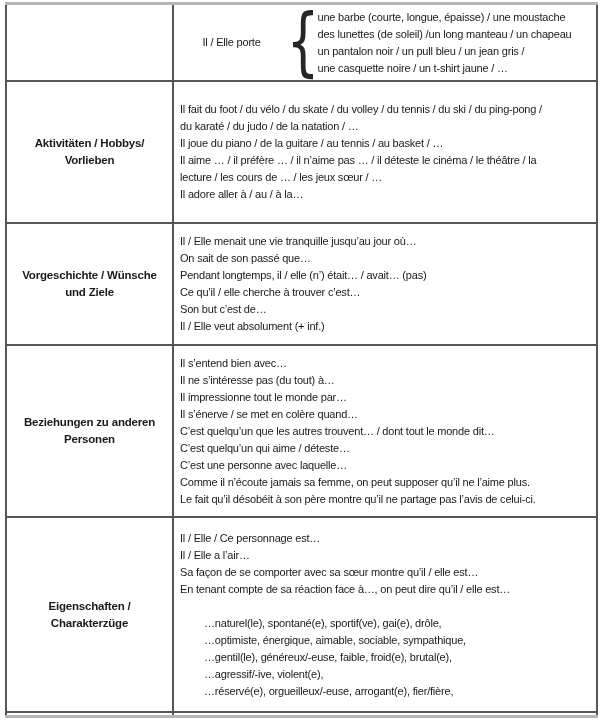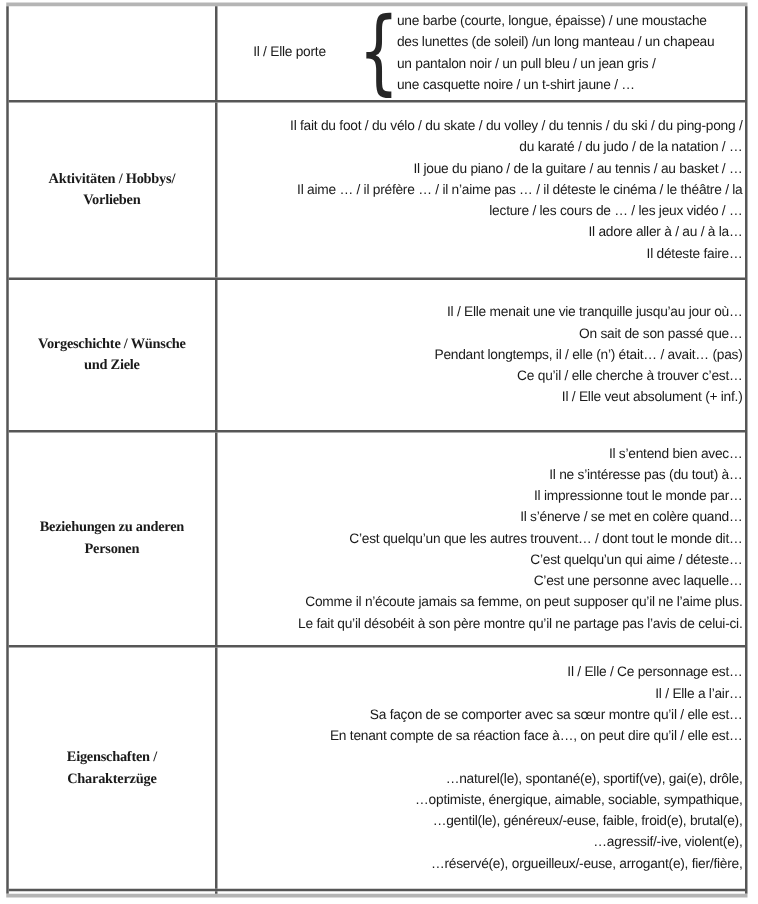--- a/index.html
+++ b/index.html
@@ -35,29 +35,27 @@
   .rp { height:2px; border-bottom:none; }
   .cell-left {
     flex:none; width:167px;
     border-right:2px solid #565656;
     box-sizing:border-box;
     display:flex; flex-direction:column;
     justify-content:center; align-items:center;
     text-align:center;
     font-weight:bold; font-size:11.5px; line-height:17px;
     letter-spacing:-0.2px;
-    font-family:Liberation Serif, serif;
   }
   .cell-right {
     flex:1 1 auto; min-width:0;
     display:flex; flex-direction:column; justify-content:center;
     padding:0 2px 0 6px;
     font-size:11px; line-height:17px; letter-spacing:-0.2px;
     overflow:hidden;
-    align-items:flex-end;
   }
   .line { white-space:pre; }
   .indent { padding-left:24px; }
   .blank { height:17px; }
   .it { }
   .porte-cell { flex-direction:row; align-items:center; }
   .porte-intro { flex:none; width:76px; white-space:pre; }
   .brace {
     flex:none; width:24px; text-align:center;
     font-family:"DejaVu Sans",sans-serif;
@@ -94,36 +92,36 @@
     <div class="row r1">
       <div class="cell-left">
         <div>Aktivitäten / Hobbys/</div>
         <div>Vorlieben</div>
       </div>
       <div class="cell-right">
         <div class="line">Il fait du foot / du vélo / du skate / du volley / du tennis / du ski / du ping-pong /</div>
         <div class="line">du karaté / du judo / de la natation / …</div>
         <div class="line">Il joue du piano / de la guitare / au tennis / au basket / …</div>
         <div class="line">Il aime … / il préfère … / il n’aime pas … / il déteste le cinéma / le théâtre / la</div>
-        <div class="line">lecture / les cours de … / les jeux vidéo / …</div>
+        <div class="line">lecture / les cours de … / les jeux sœur / …</div>
         <div class="line">Il adore aller à / au / à la…</div>
-        <div class="line">Il déteste faire…</div>
       </div>
     </div>
 
     <div class="row r2">
       <div class="cell-left">
         <div>Vorgeschichte / Wünsche</div>
         <div>und Ziele</div>
       </div>
       <div class="cell-right">
         <div class="line">Il / Elle menait une vie tranquille jusqu’au jour où…</div>
         <div class="line">On sait de son passé que…</div>
         <div class="line">Pendant longtemps, il / elle (n’) était… / avait… (pas)</div>
         <div class="line">Ce qu’il / elle cherche à trouver c’est…</div>
+        <div class="line">Son but c’est de…</div>
         <div class="line"><span>Il / Elle veut absolument </span><span class="it">(+ inf.)</span></div>
       </div>
     </div>
 
     <div class="row r3">
       <div class="cell-left">
         <div>Beziehungen zu anderen</div>
         <div>Personen</div>
       </div>
       <div class="cell-right">

